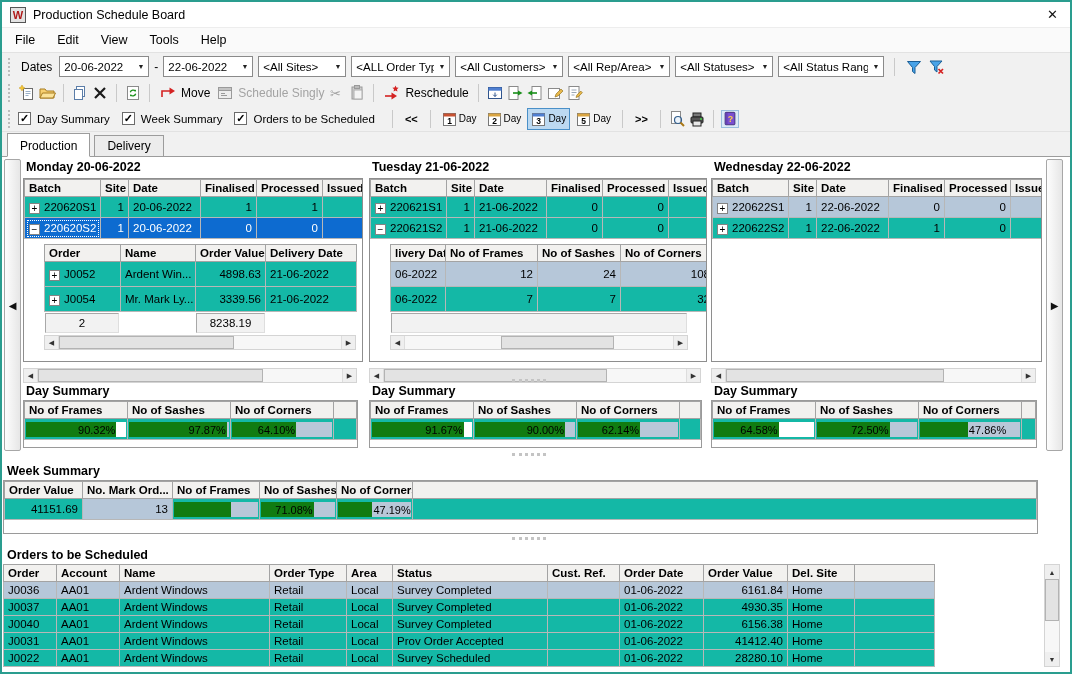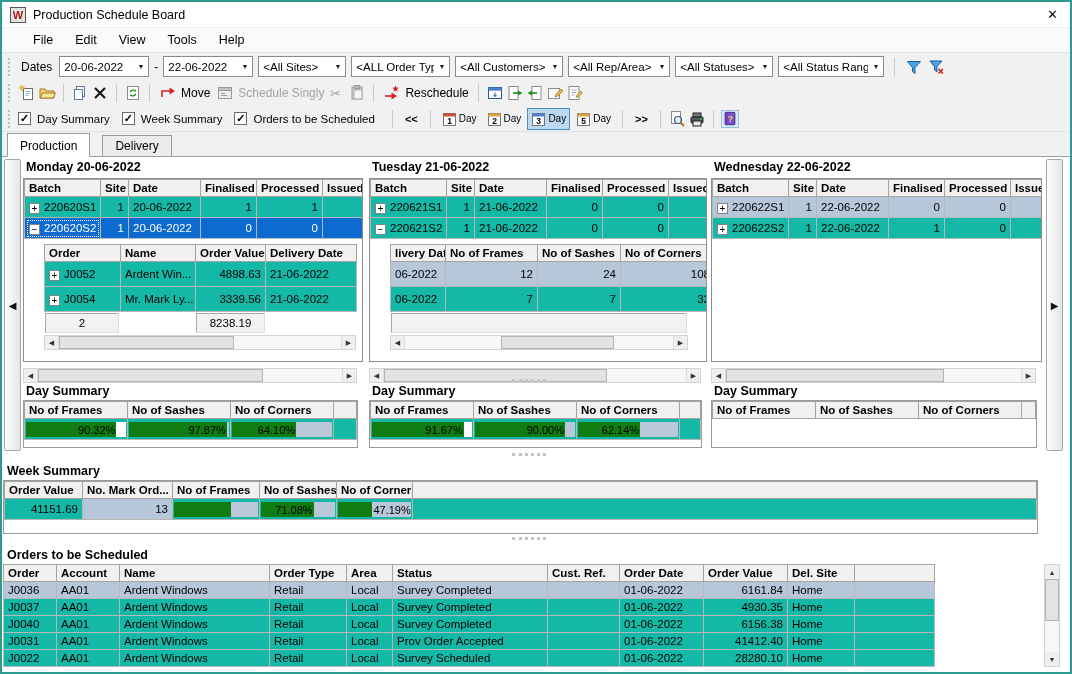--- a/index.html
+++ b/index.html
@@ -5,21 +5,21 @@
 *{margin:0;padding:0;box-sizing:border-box}
 html,body{background:#fff}
 .window{position:relative;width:1072px;height:674px;border:2px solid #2a9d8f;background:#fff;
  font-family:"Liberation Sans",sans-serif;color:#000;overflow:hidden;font-size:12px}
 .row-strip{position:absolute;left:0;right:0;display:flex;align-items:center}
 .titlebar{top:0;height:26px;background:#fff;border-bottom:1px solid #ededed;padding-left:8px}
 .appicon{width:16px;height:16px;border:1px solid #555;background:#e3e3e3;color:#b01818;font-weight:bold;
  font-size:11px;line-height:14px;text-align:center;flex:none}
 .title-text{font-size:12.5px;margin-left:7px}
 .close{margin-left:auto;margin-right:12px;font-size:13px;color:#111;cursor:default}
-.menubar{top:26px;height:24px;background:#fafafa;padding-left:20px}
+.menubar{top:26px;height:24px;background:#fafafa;padding-left:2px}
 .menu-item{padding:4px 11px;font-size:12.5px}
 .filterbar{top:50px;height:28px;background:#f1f1f1;border-top:1px solid #e2e2e2;gap:5px;padding-left:3px}
 .grip{width:5px;height:18px;border-left:2px dotted #bdbdbd;margin:0 3px;flex:none}
 .flabel{font-size:12px;margin-right:2px}
 .combo{display:flex;align-items:center;height:21px;border:1px solid #8a8a8a;background:#fff;flex:none}
 .combo .cv{flex:1;padding:0 4px;font-size:11.5px;white-space:nowrap;overflow:hidden}
 .combo .ca{width:15px;text-align:center;font-size:7px;color:#222;flex:none}
 .icon{width:18px;height:18px;display:inline-block;flex:none}
 .toolbar{top:78px;height:26px;background:#f1f1f1;gap:2px;padding-left:3px}
 .viewbar{top:104px;height:26px;background:#f1f1f1;border-bottom:1px solid #e2e2e2;gap:2px;padding-left:3px}
@@ -34,21 +34,21 @@
 .navtext{font-size:11px;font-weight:bold;padding:2px 5px}
 .daybtn{display:flex;align-items:center;height:22px;padding:0 3px;gap:2px;border:1px solid transparent;flex:none}
 .daybtn.sel{background:#bcd9f1;border-color:#4a90c8}
 .daybtn span{font-size:10px}
 .cal{width:15px;height:16px}
 .db1 .cal-top{fill:#c85232}.db2 .cal-top,.db4 .cal-top{fill:#d9a441}.db3 .cal-top{fill:#4f7fd1}
 .helpbtn{border:1px solid #9abede;background:#dceaf7}
 .tabstrip{top:130px;height:25px;background:#f1f1f1;border-bottom:1px solid #9c9c9c;display:flex;
  align-items:flex-end;padding-left:5px}
 .tab{border:1px solid #9c9c9c;border-bottom:none;padding:3px 12px;font-size:12px;background:#ececec;
- height:21px;margin-right:12px}
+ height:21px;margin-right:4px}
 .tab.active{background:#fff;height:24px;margin-bottom:-1px;border-bottom:1px solid #fff;padding-top:5px}
 .content{position:absolute;top:155px;left:0;right:0;bottom:0;background:#fff}
 .navbtn{position:absolute;width:17px;height:292px;top:2px;border:1px solid #a7a7a7;border-radius:2px;
  background:linear-gradient(90deg,#fdfdfd,#e6e6e6);display:flex;align-items:center;justify-content:center;
  font-size:10px;color:#111}
 .panel{position:absolute;top:0;height:300px}
 .panel-title{position:absolute;left:3px;top:3px;font-weight:bold;font-size:12.5px;white-space:nowrap}
 .grid-box{position:absolute;left:0;right:0;top:21px;height:184px;border:1px solid #8e8e8e;background:#fff;overflow:hidden}
 table.grid{border-collapse:collapse;table-layout:fixed;background:#14b8a6}
 .grid th{background:#f2f1ef;font-weight:bold;text-align:left;padding:2px 4px;border:1px solid #a3a3a3;
@@ -662,20 +662,41 @@
               <col style="width:103px">
               <col>
             </colgroup>
           <tbody>
               <tr>
             <th>No of Frames</th>
             <th>No of Sashes</th>
             <th>No of Corners</th>
             <th></th>
               </tr>
+          <tr>
+            <td class="bar-cell">
+                  <div class="bar" style="background: rgb(255, 255, 255);">
+                    <div class="bar-fill" style="width: 64.58%;"></div>
+                    <span class="bar-label" style="right: 35.42%;">64.58%</span>
+                  </div>
+                </td>
+            <td class="bar-cell">
+                  <div class="bar">
+                    <div class="bar-fill" style="width: 72.5%;"></div>
+                    <span class="bar-label" style="right: 27.5%;">72.50%</span>
+                  </div>
+                </td>
+            <td class="bar-cell">
+                  <div class="bar">
+                    <div class="bar-fill" style="width: 47.86%;"></div>
+                    <span class="bar-label" style="left: 47.86%;">47.86%</span>
+                  </div>
+                </td>
+            <td></td>
+              </tr>
         </tbody>
           </table>
       </div>
     </div>
 
     <div class="grip-h" style="left:510px;top:222px"></div>
     <div class="grip-h" style="left:510px;top:296px"></div>
     <div class="grip-h" style="left:510px;top:380px"></div>
 
     <div class="sec-label" style="left:5px;top:307px">Week Summary</div>

